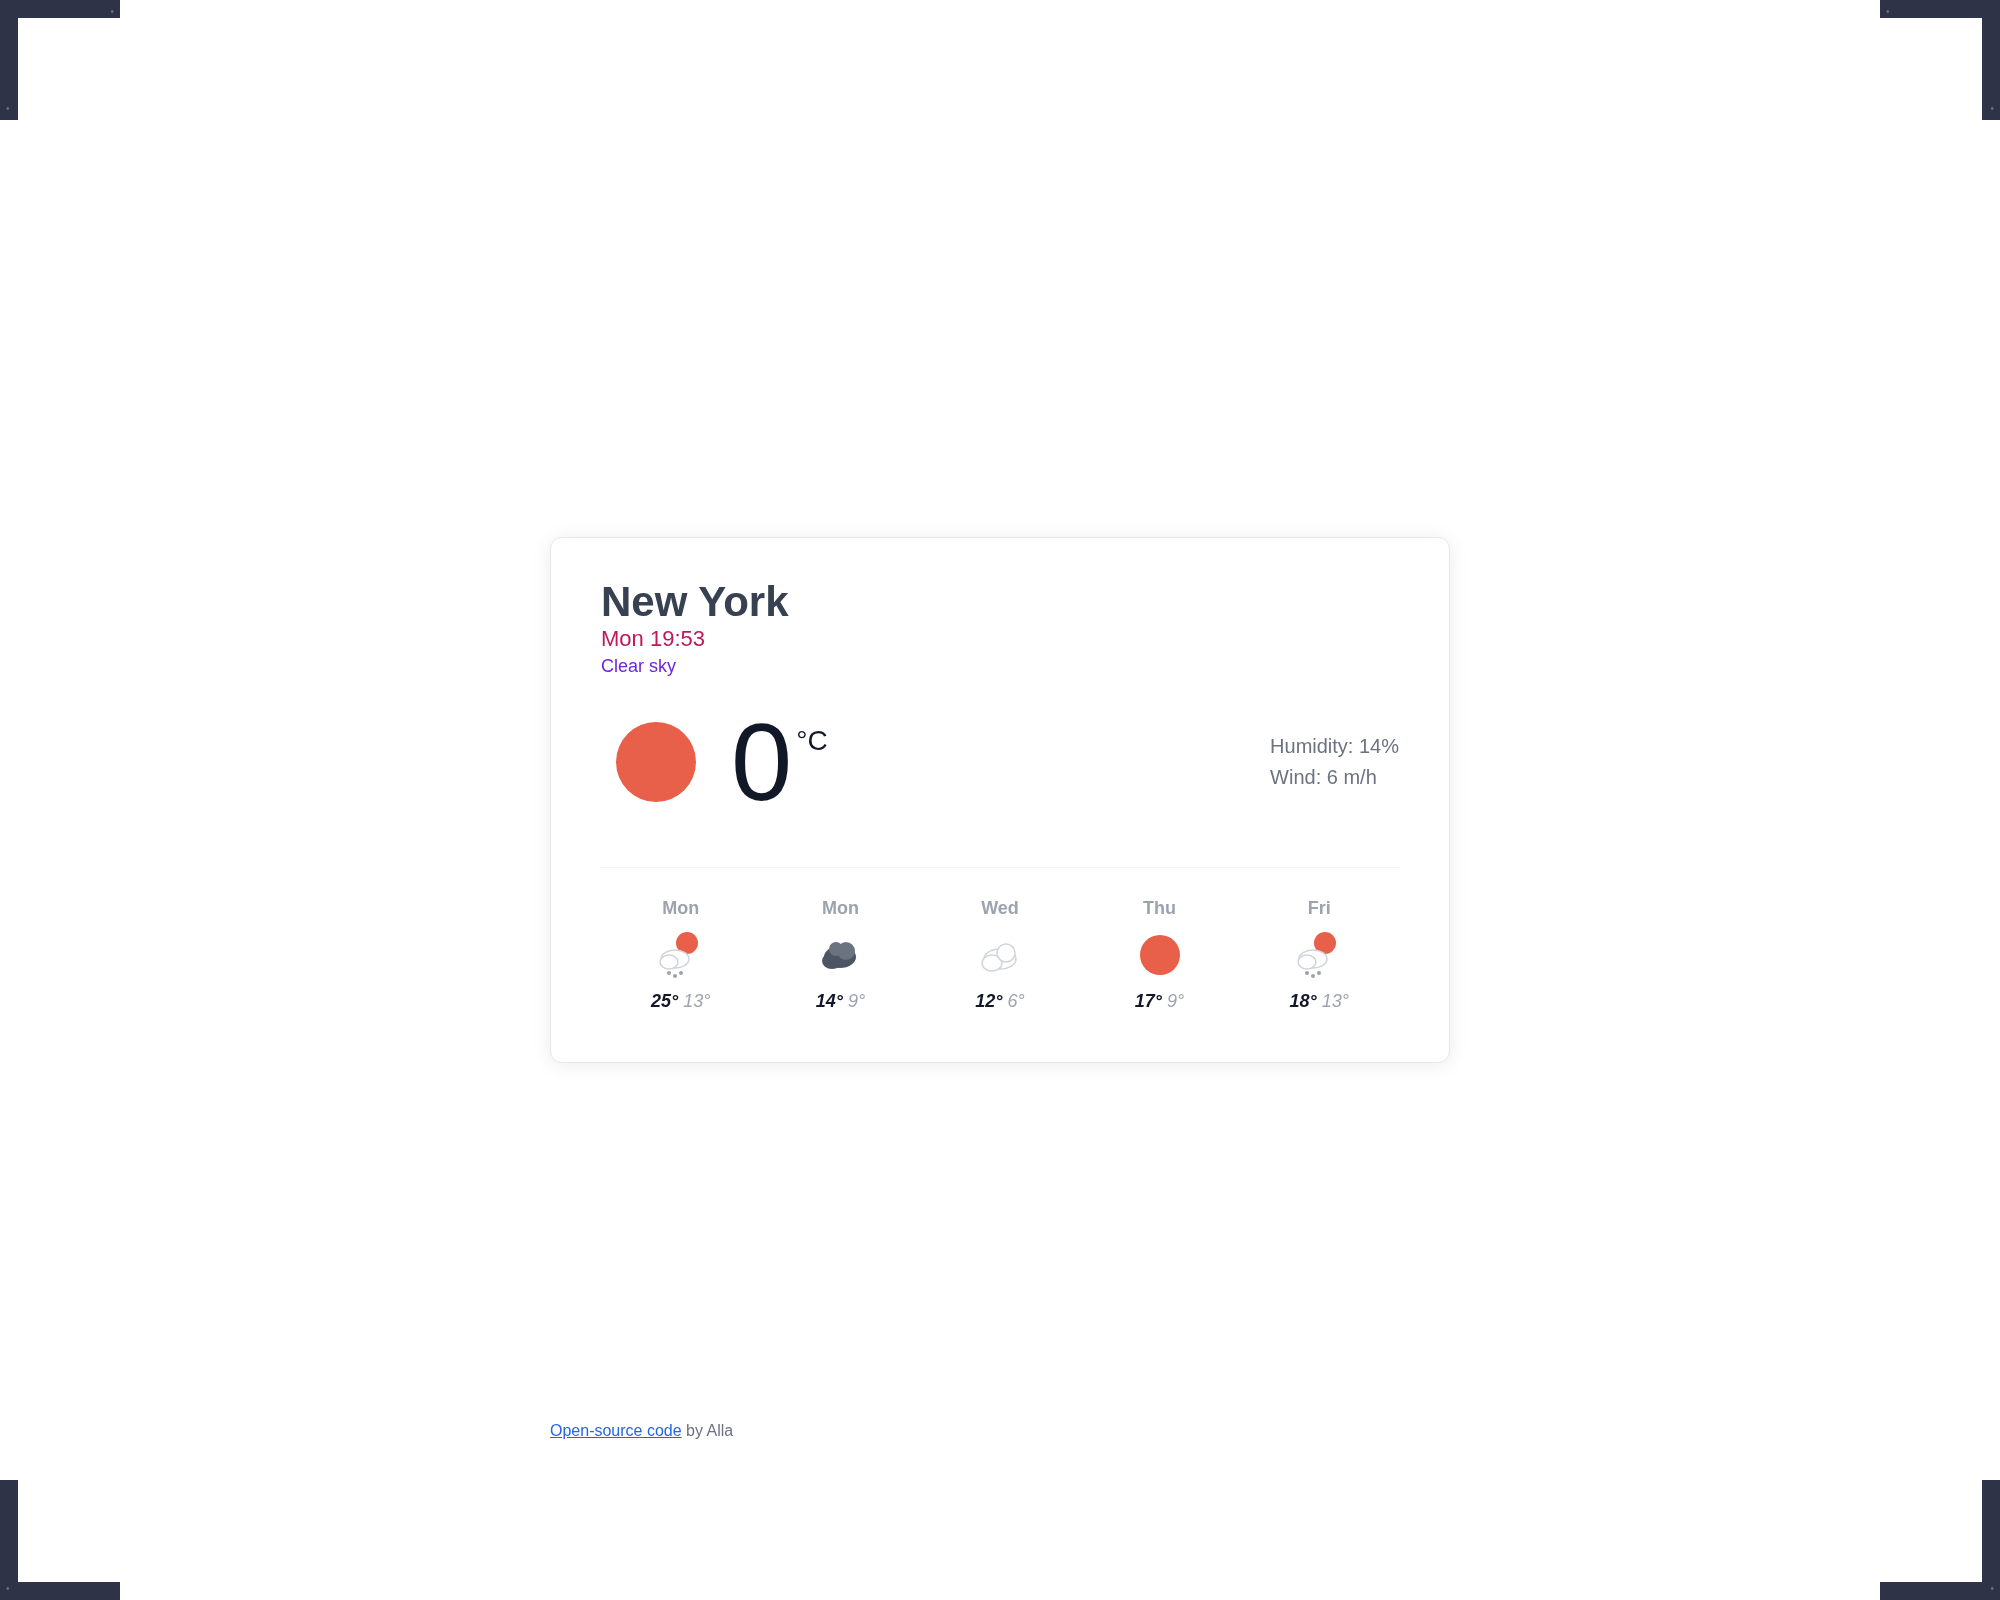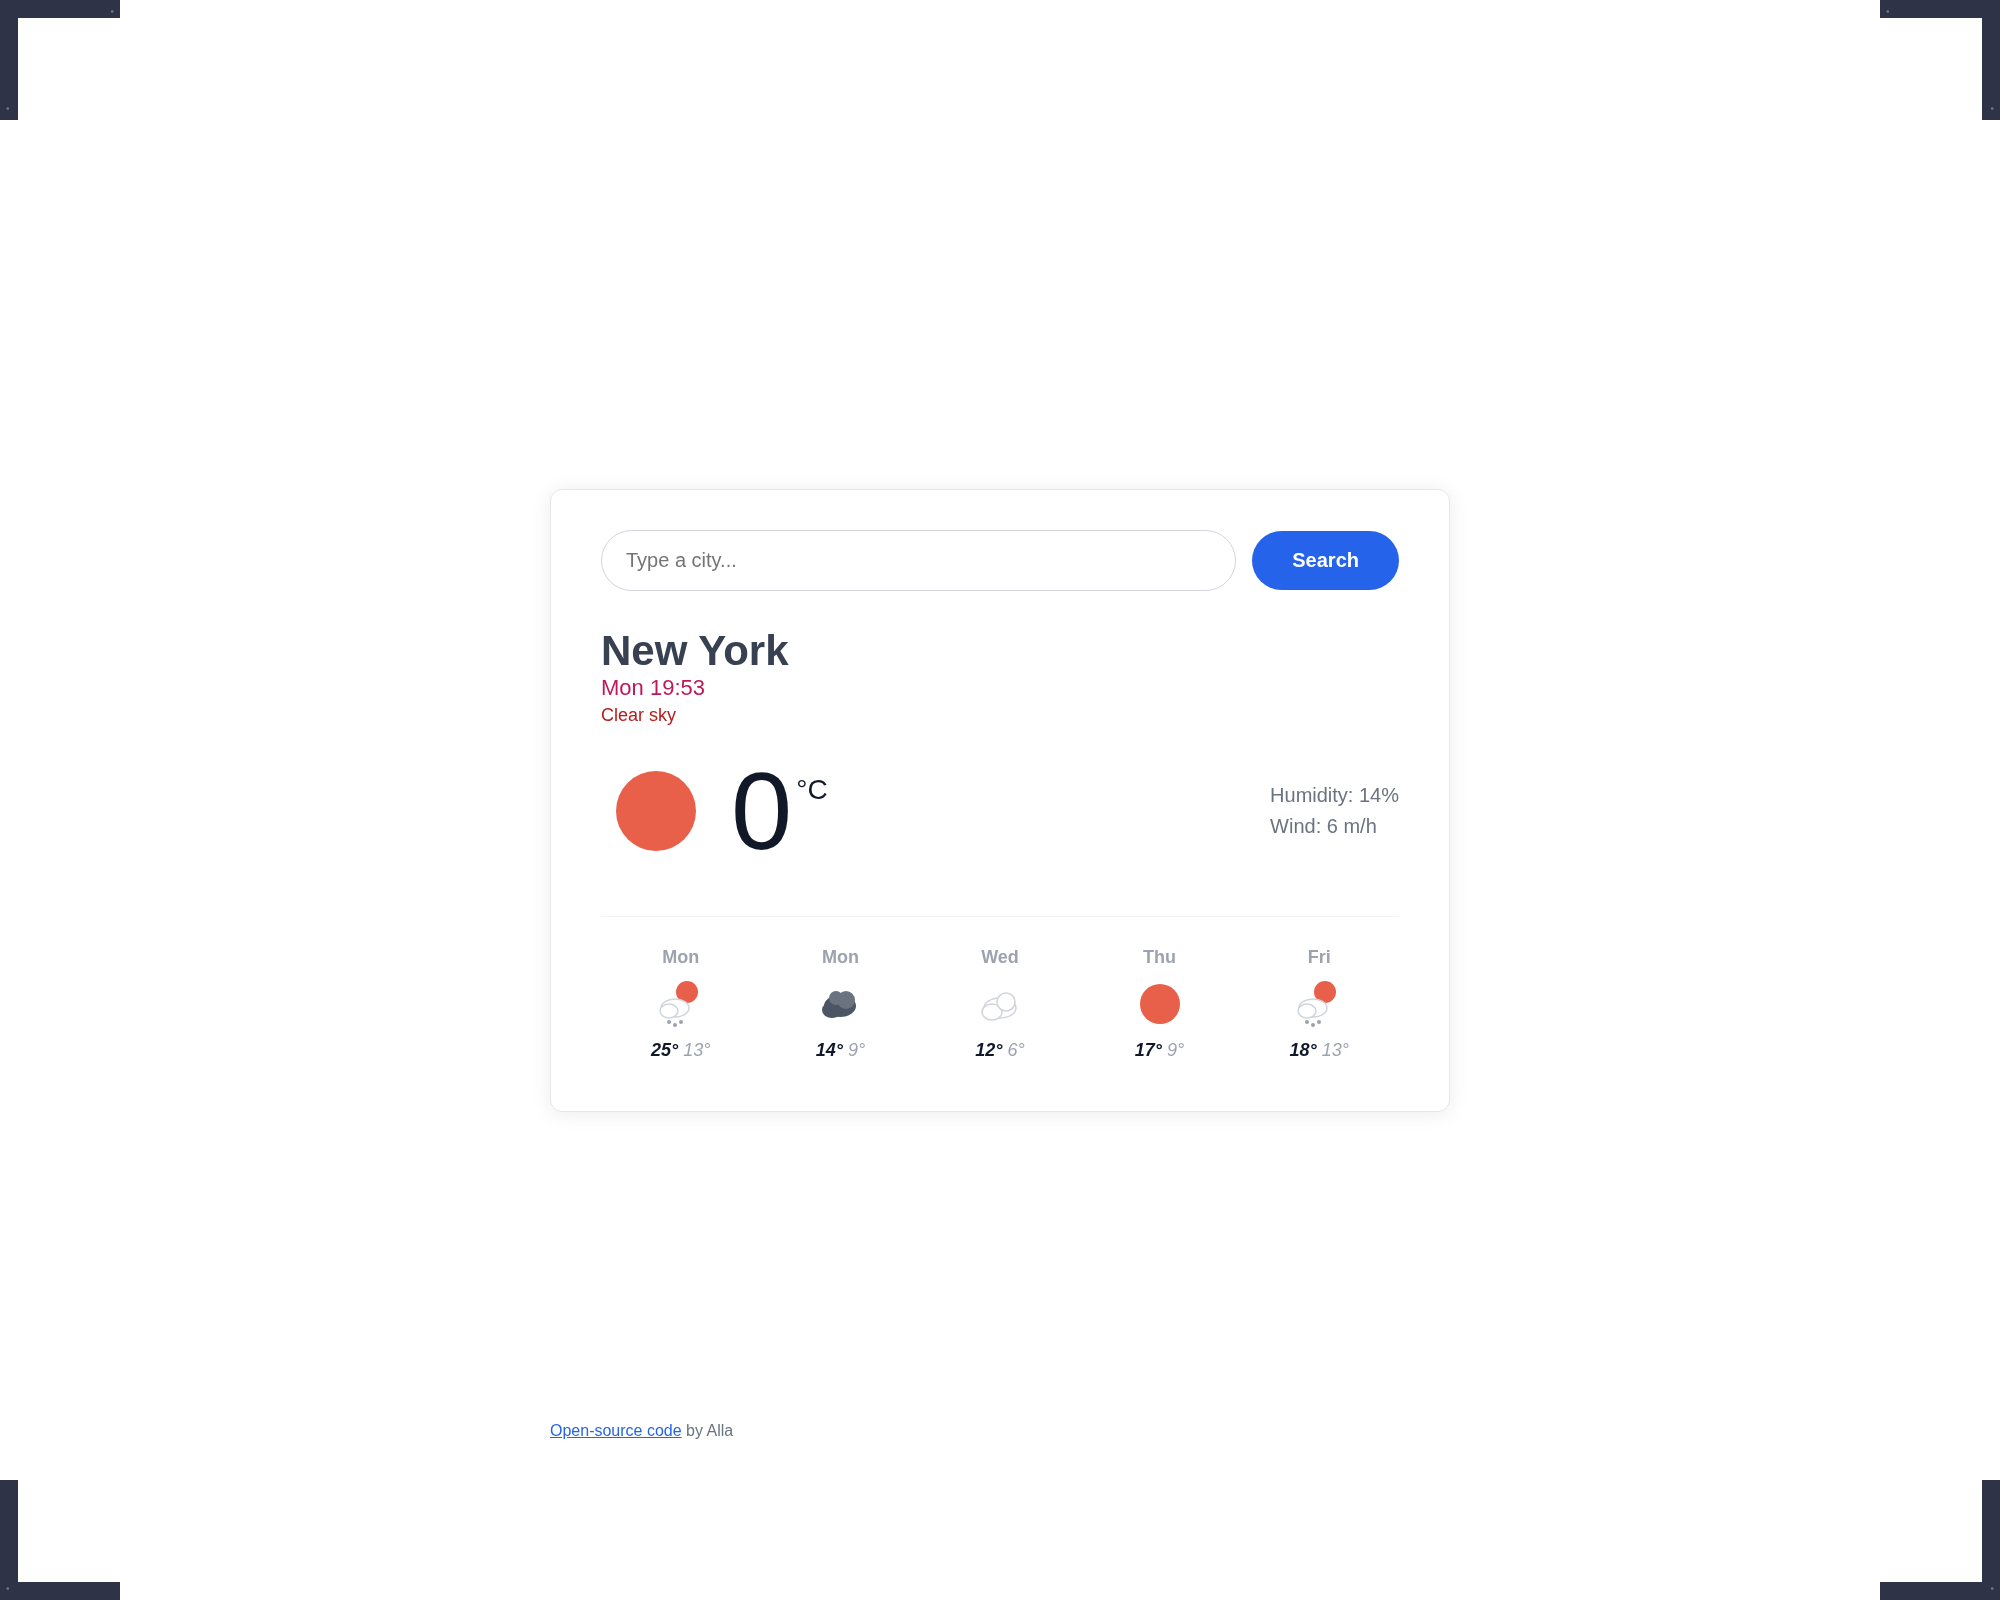--- a/index.html
+++ b/index.html
@@ -95,21 +95,21 @@
     }
 
     .city-datetime {
       font-size: 22px;
       color: #be185d;
       margin-bottom: 4px;
     }
 
     .city-condition {
       font-size: 18px;
-      color: #b91c1c;
+      color: #6d28d9;
       margin-bottom: 30px;
     }
 
     
     .current-weather {
       display: flex;
       align-items: center;
       gap: 0px;
       margin-bottom: 50px;
     }
@@ -231,24 +231,20 @@
 </div>
 <div class="bracket bracket-bl">
   <div class="bracket-inner"></div>
 </div>
 <div class="bracket bracket-br">
   <div class="bracket-inner"></div>
 </div>
 
 <div class="weather-card">
 
-  <div class="search-row">
-    <input class="city-input" type="text" placeholder="Type a city..." style="">
-    <button class="search-btn">Search</button>
-  </div>
 
   <div class="city-name">New York</div>
   <div class="city-datetime">Mon 19:53</div>
   <div class="city-condition">Clear sky</div>
 
   <div class="current-weather">
 
     <div class="weather-icon-main">
       <div class="sun-icon"></div>
     </div>

